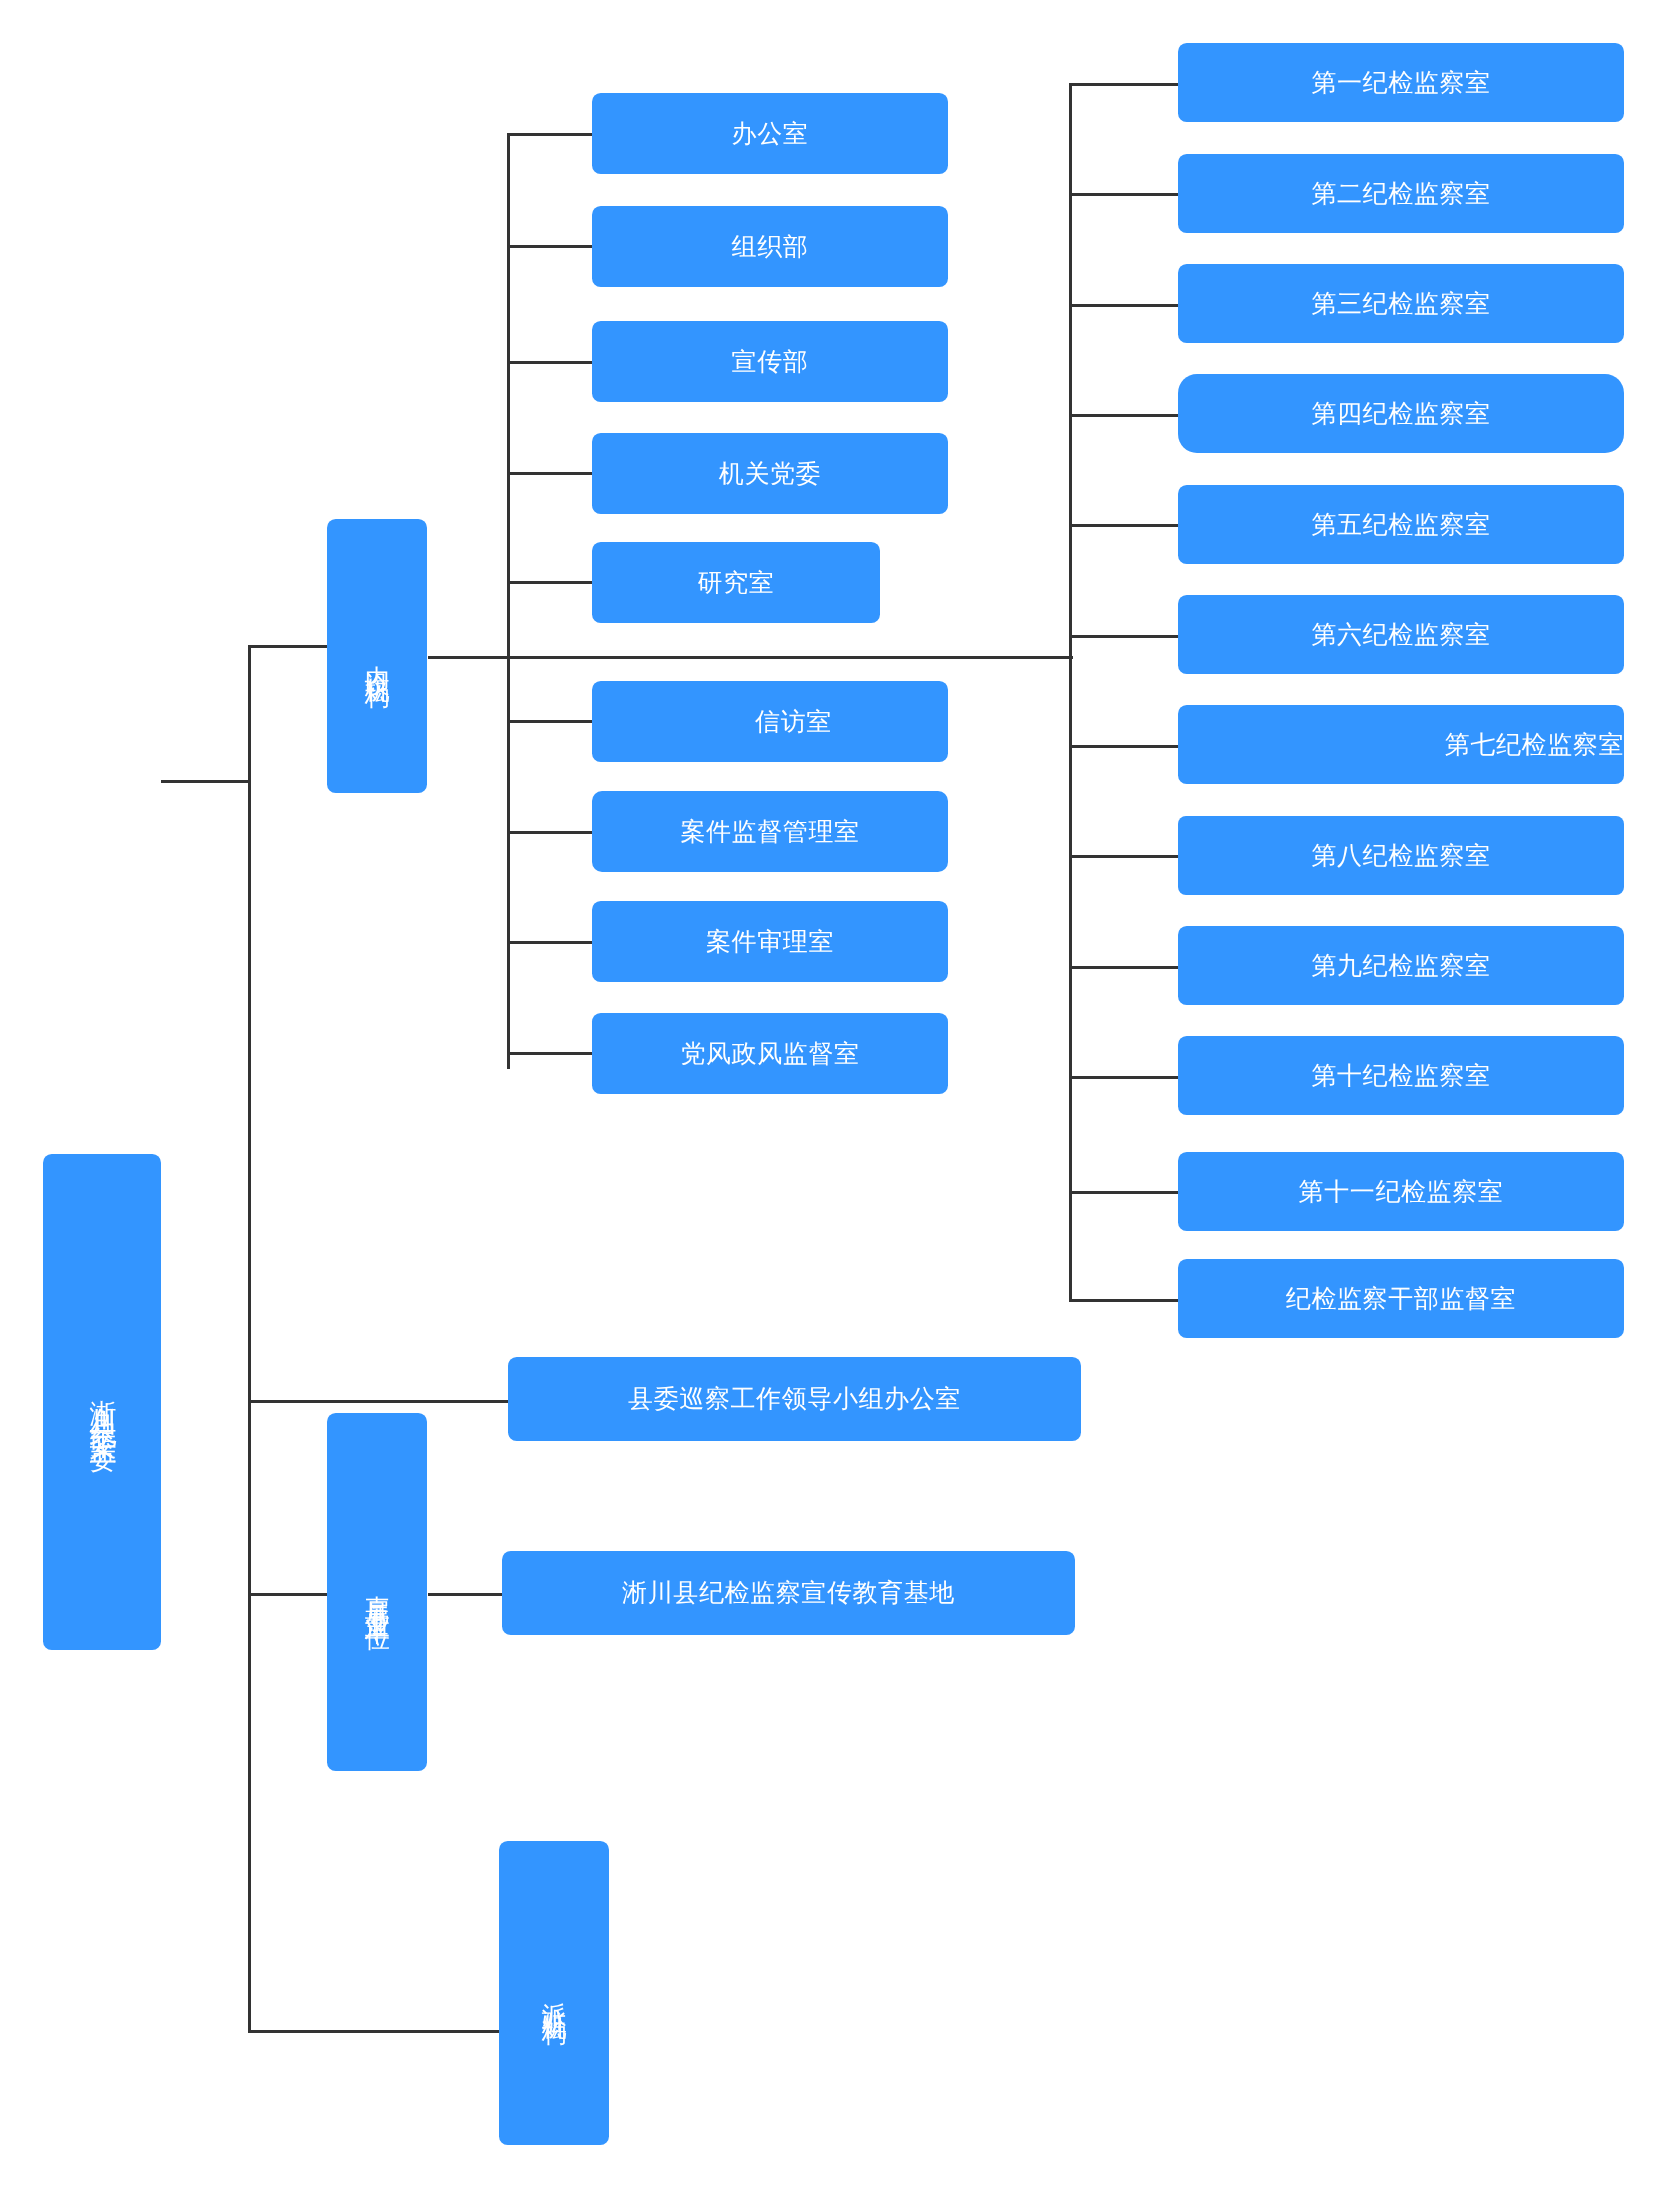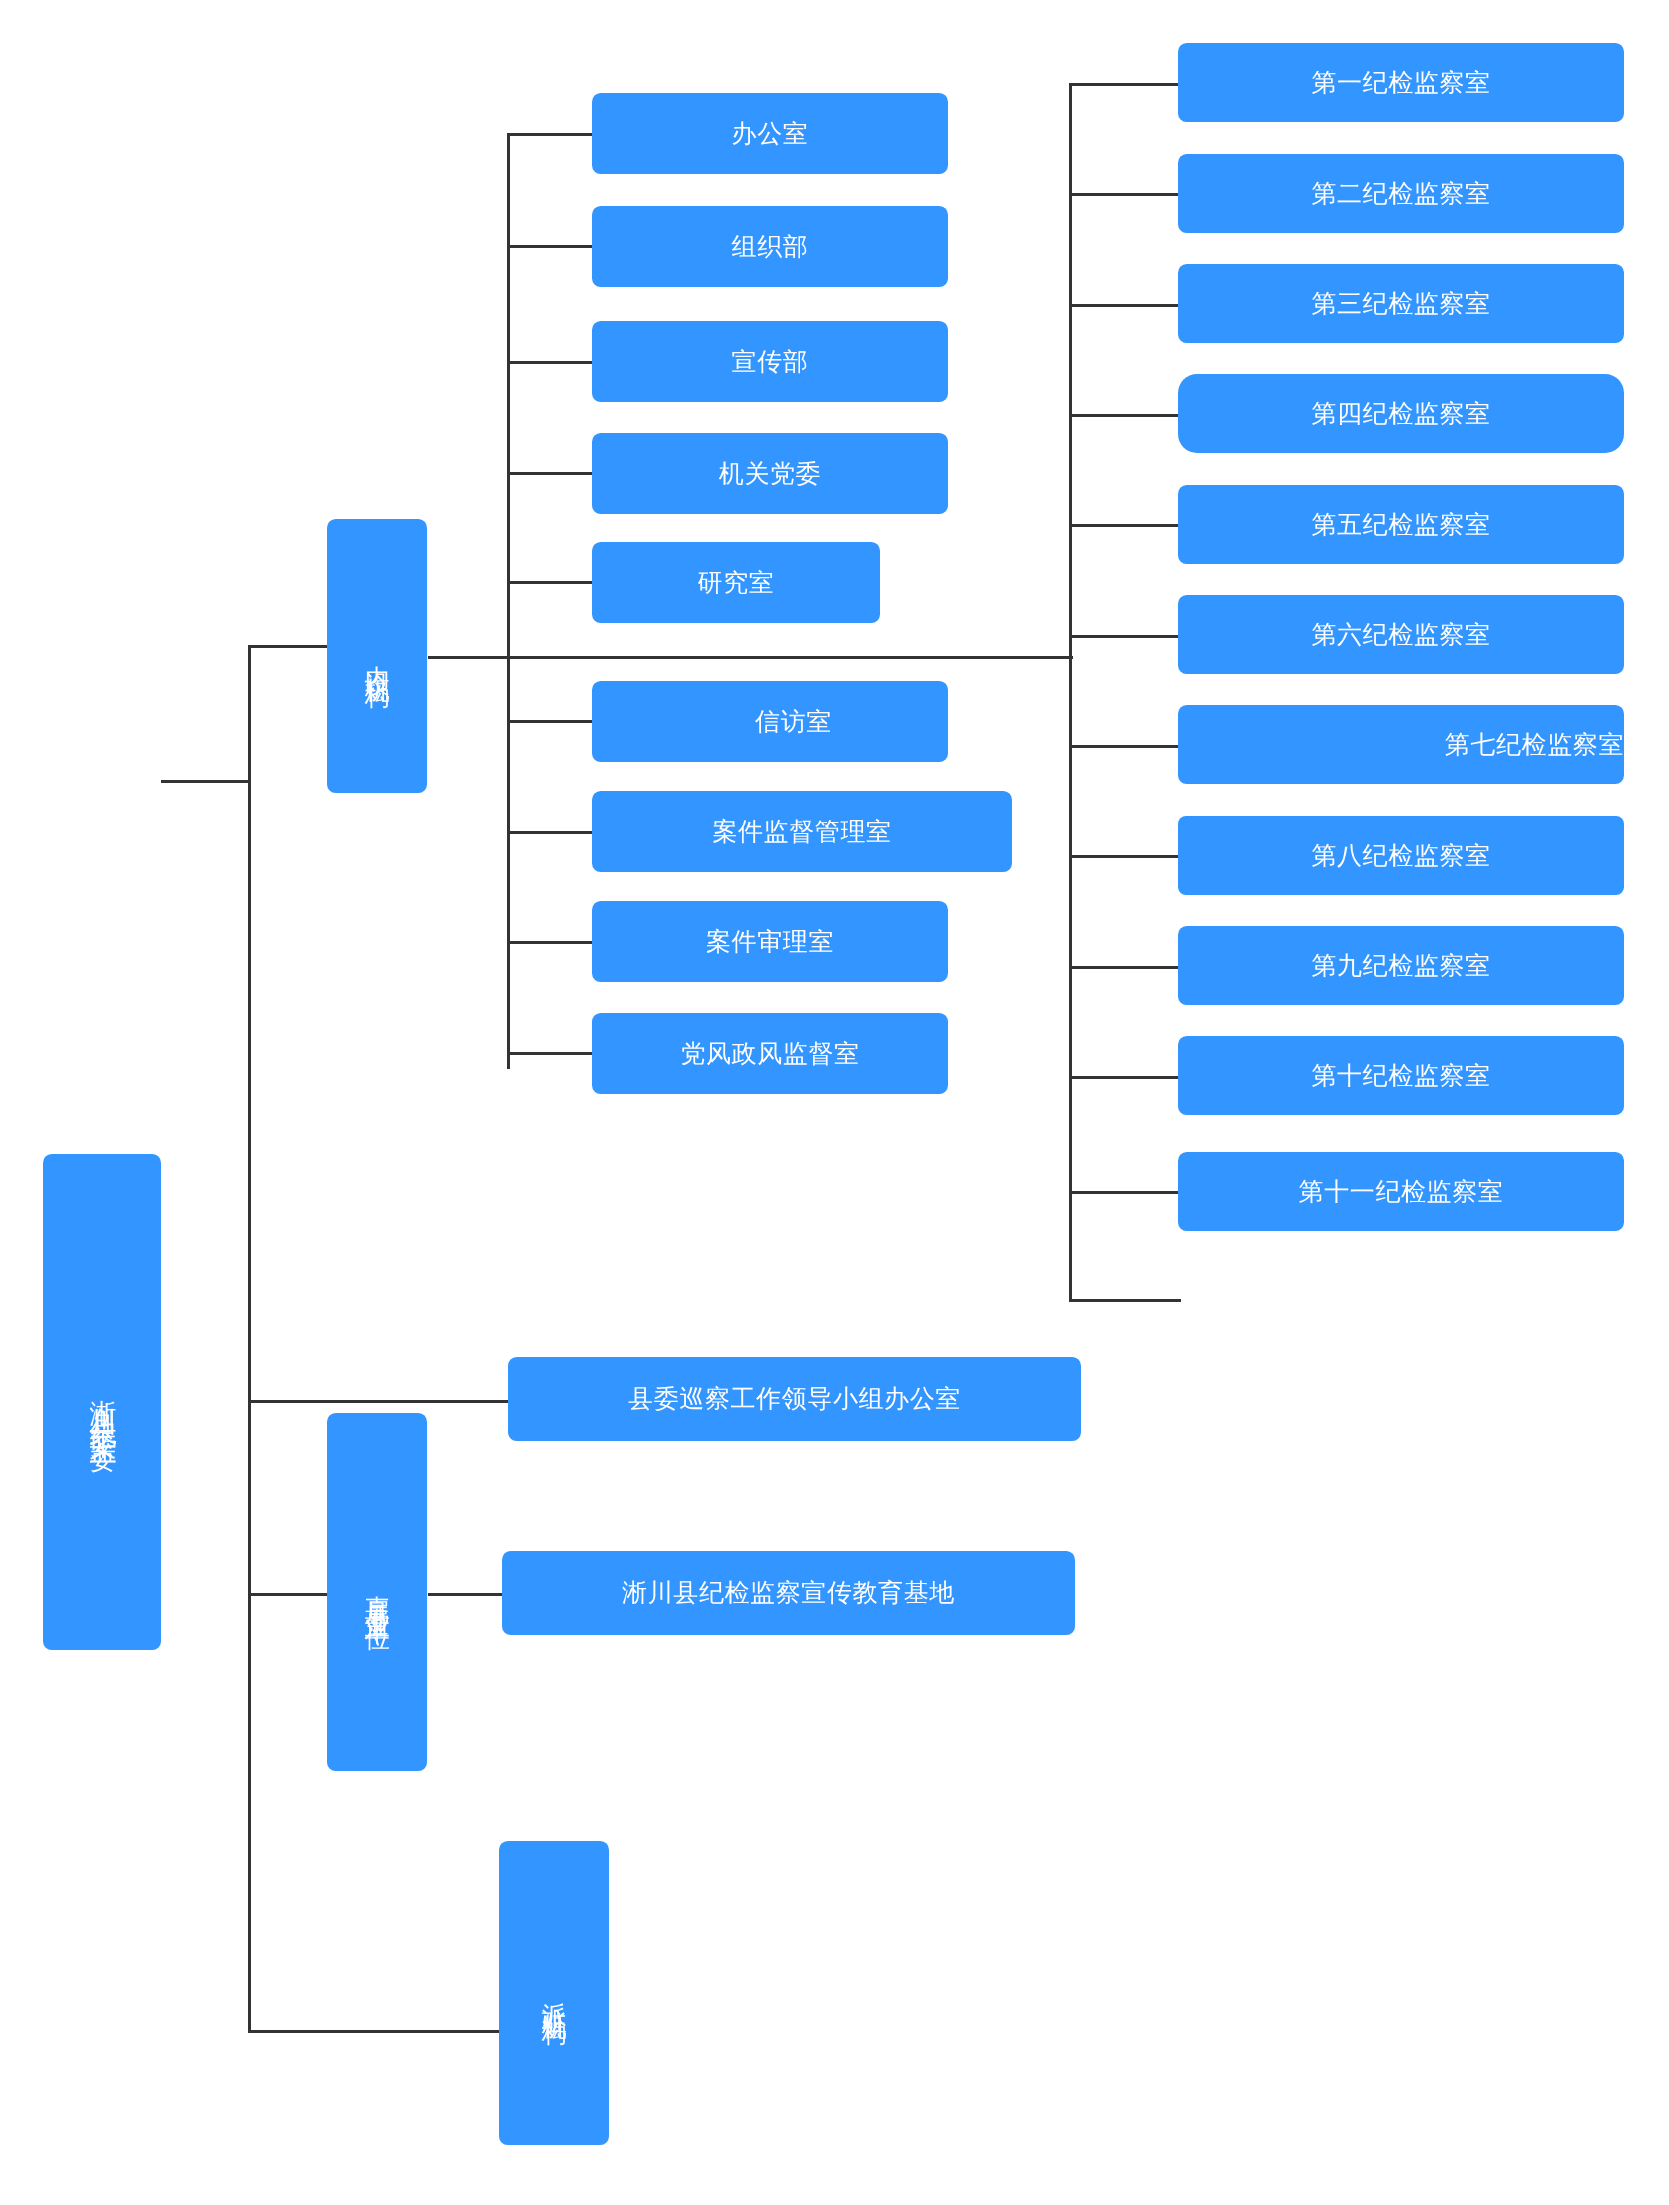--- a/index.html
+++ b/index.html
@@ -123,21 +123,21 @@
   </div>
   <div class="node horiz" style="left:592px;top:433px;width:356px;height:81px;">
     <span class="lbl">机关党委</span>
   </div>
   <div class="node horiz" style="left:592px;top:542px;width:288px;height:81px;">
     <span class="lbl">研究室</span>
   </div>
   <div class="node horiz" style="left:592px;top:681px;width:356px;height:81px;padding-left:47px;">
     <span class="lbl">信访室</span>
   </div>
-  <div class="node horiz" style="left:592px;top:791px;width:420px;height:81px;">
+  <div class="node horiz" style="left:592px;top:791px;width:356px;height:81px;border-radius:10px;">
     <span class="lbl">案件监督管理室</span>
   </div>
   <div class="node horiz" style="left:592px;top:901px;width:356px;height:81px;">
     <span class="lbl">案件审理室</span>
   </div>
   <div class="node horiz" style="left:592px;top:1013px;width:356px;height:81px;">
     <span class="lbl">党风政风监督室</span>
   </div>
 
   <div class="node horiz" style="left:1178px;top:43px;width:446px;height:79px;">
@@ -166,20 +166,23 @@
   </div>
   <div class="node horiz" style="left:1178px;top:926px;width:446px;height:79px;">
     <span class="lbl">第九纪检监察室</span>
   </div>
   <div class="node horiz" style="left:1178px;top:1036px;width:446px;height:79px;">
     <span class="lbl">第十纪检监察室</span>
   </div>
   <div class="node horiz" style="left:1178px;top:1152px;width:446px;height:79px;">
     <span class="lbl">第十一纪检监察室</span>
   </div>
+  <div class="node horiz" style="left:1178px;top:1259px;width:446px;height:79px;">
+    <span class="lbl">纪检监察干部监督室</span>
+  </div>
 
   <div class="node horiz" style="left:508px;top:1357px;width:573px;height:84px;">
     <span class="lbl">县委巡察工作领导小组办公室</span>
   </div>
 
   <div class="node horiz" style="left:502px;top:1551px;width:573px;height:84px;">
     <span class="lbl">淅川县纪检监察宣传教育基地</span>
   </div>
 
 </div>

